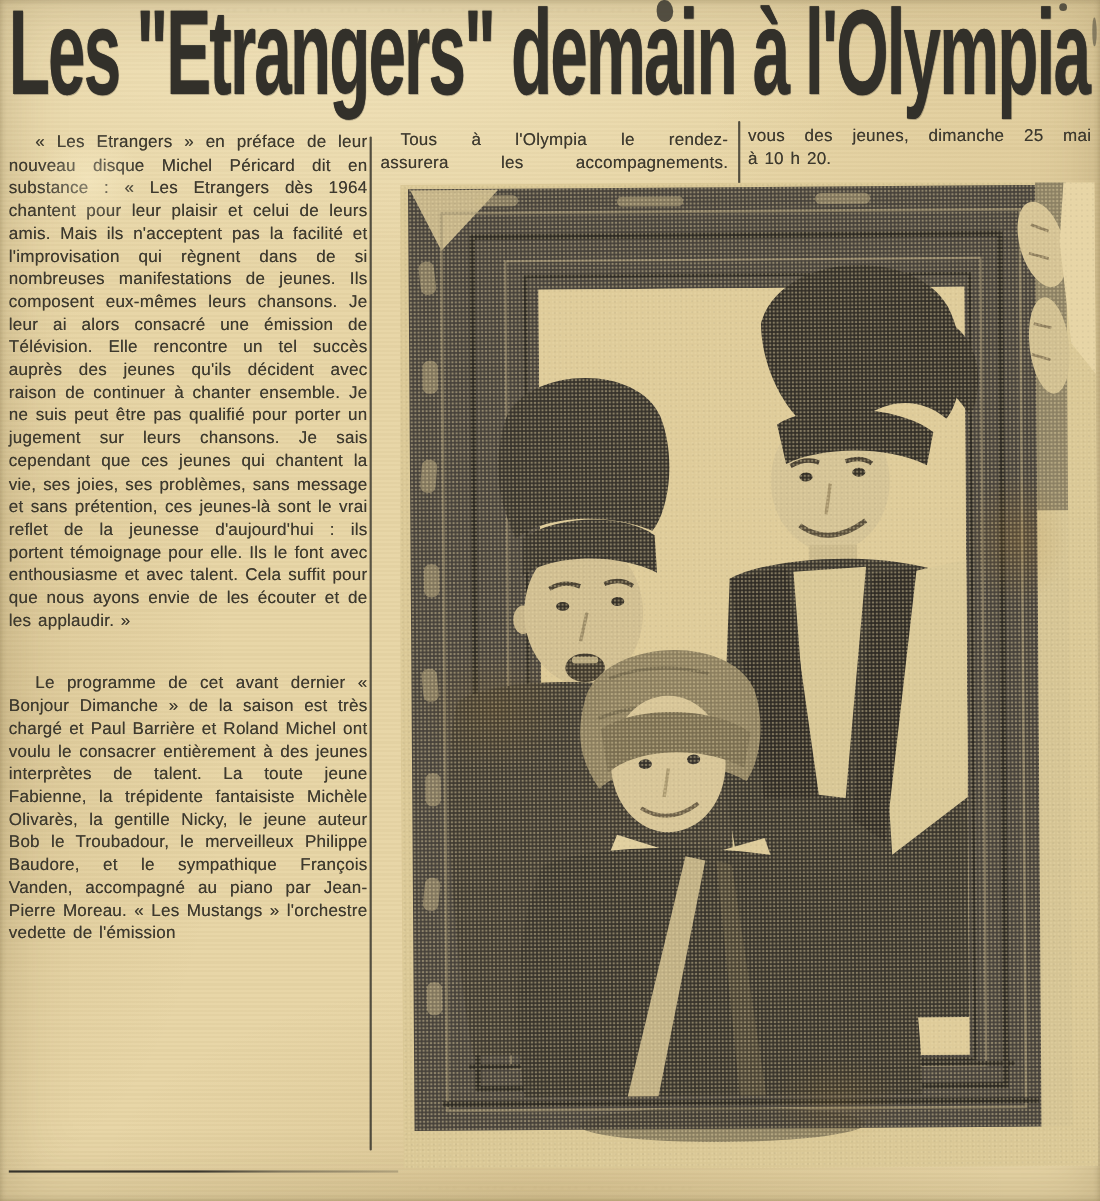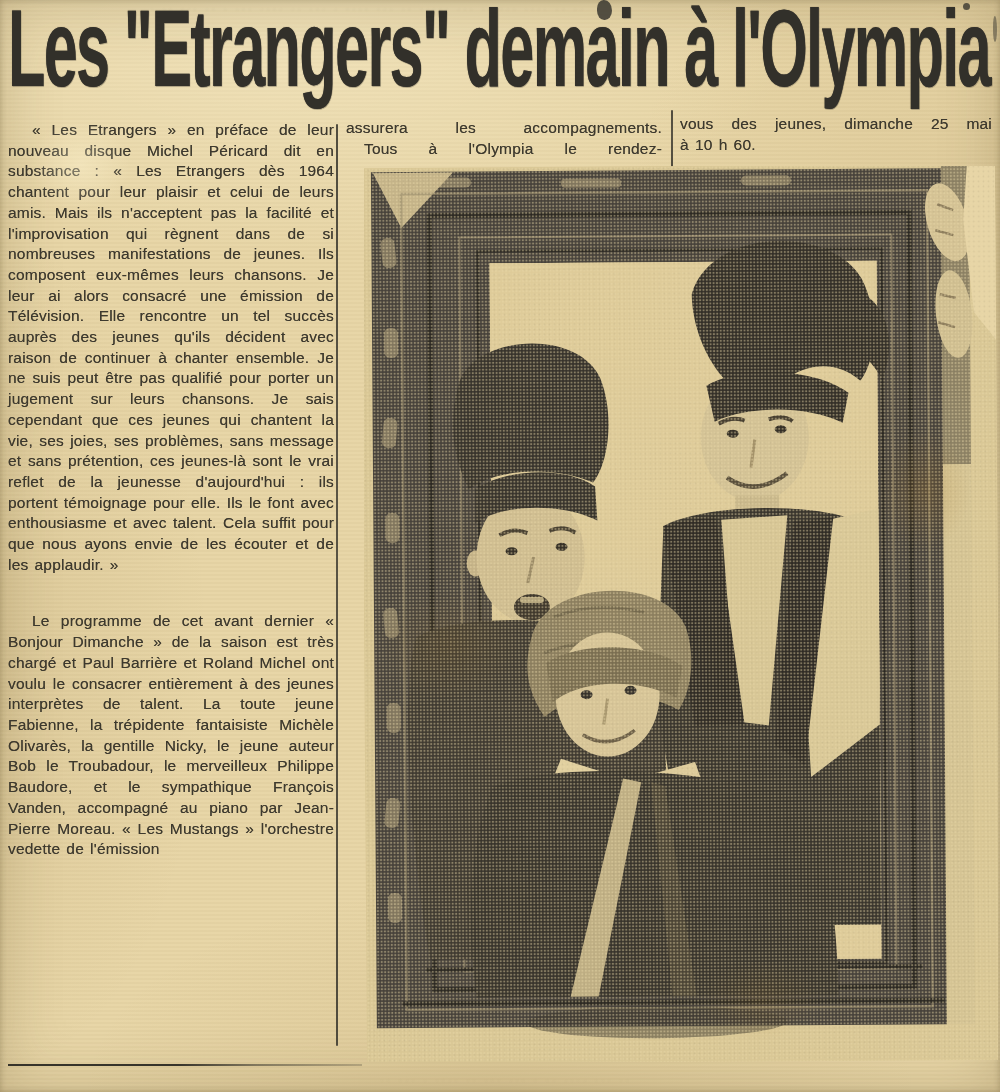--- a/index.html
+++ b/index.html
@@ -82,27 +82,27 @@
   <div class="bleed bleed-top">· ·· ··· ·· · ··· ···· ·· ··· · ···· ··· ·· ····· ··· ·· ··· ···· ·· ··</div>
 
   <h1 class="headline" style="transform: scale(0.556477, 1);">Les "Etrangers" demain à l'Olympia</h1>
 
   <div class="col-left bodytext">
     <p>« Les Etrangers » en préface de leur nouveau disque Michel Péricard dit en substance : « Les Etrangers dès 1964 chantent pour leur plaisir et celui de leurs amis. Mais ils n'acceptent pas la facilité et l'improvisation qui règnent dans de si nombreuses manifestations de jeunes. Ils composent eux-mêmes leurs chansons. Je leur ai alors consacré une émission de Télévision. Elle rencontre un tel succès auprès des jeunes qu'ils décident avec raison de continuer à chanter ensemble. Je ne suis peut être pas qualifié pour porter un jugement sur leurs chansons. Je sais cependant que ces jeunes qui chantent la vie, ses joies, ses problèmes, sans message et sans prétention, ces jeunes-là sont le vrai reflet de la jeunesse d'aujourd'hui : ils portent témoignage pour elle. Ils le font avec enthousiasme et avec talent. Cela suffit pour que nous ayons envie de les écouter et de les applaudir. »</p>
     <p>Le programme de cet avant dernier « Bonjour Dimanche » de la saison est très chargé et Paul Barrière et Roland Michel ont voulu le consacrer entièrement à des jeunes interprètes de talent. La toute jeune Fabienne, la trépidente fantaisiste Michèle Olivarès, la gentille Nicky, le jeune auteur Bob le Troubadour, le merveilleux Philippe Baudore, et le sympathique François Vanden, accompagné au piano par Jean-Pierre Moreau. « Les Mustangs » l'orchestre vedette de l'émission</p>
   </div>
 
   <div class="col-mid bodytext">
+    <div class="jline iline">Tous à l'Olympia le rendez-</div>
     <div class="jline">assurera les accompagnements.</div>
-    <div class="jline iline">Tous à l'Olympia le rendez-</div>
   </div>
 
   <div class="col-right bodytext">
     <div class="jline">vous des jeunes, dimanche 25 mai</div>
-    <div>à 10 h 60.</div>
+    <div>à 10 h 20.</div>
   </div>
 
   <div class="vrule vrule1"></div>
   <div class="vrule vrule2"></div>
   <div class="hrule-bottom"></div>
 
   <div class="photo" role="img" aria-label="Trois jeunes hommes (Les Etrangers) passant la tête à travers un grand cadre de tableau ancien — photographie de presse en demi-teinte noir et blanc">
     <svg viewBox="0 0 634 896" preserveAspectRatio="none">
       <defs>
         <pattern id="ht" width="3.4" height="3.4" patternUnits="userSpaceOnUse">

